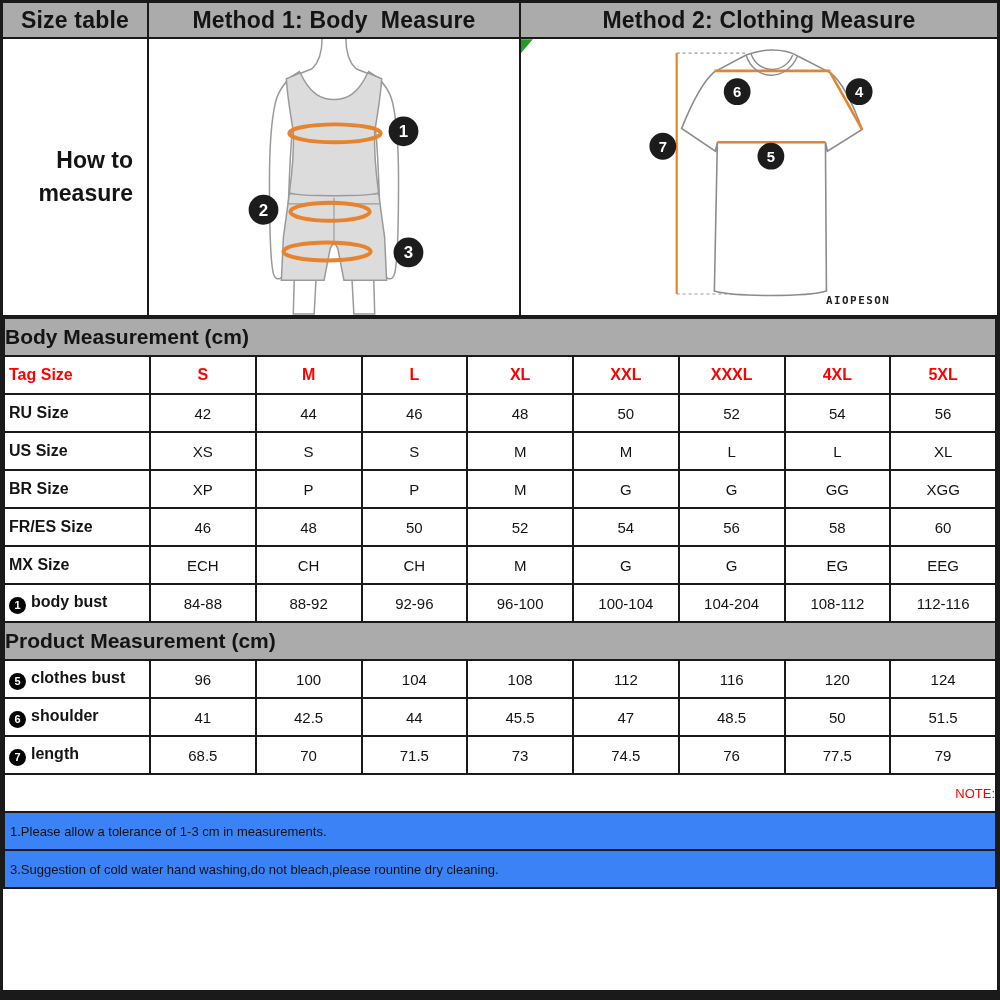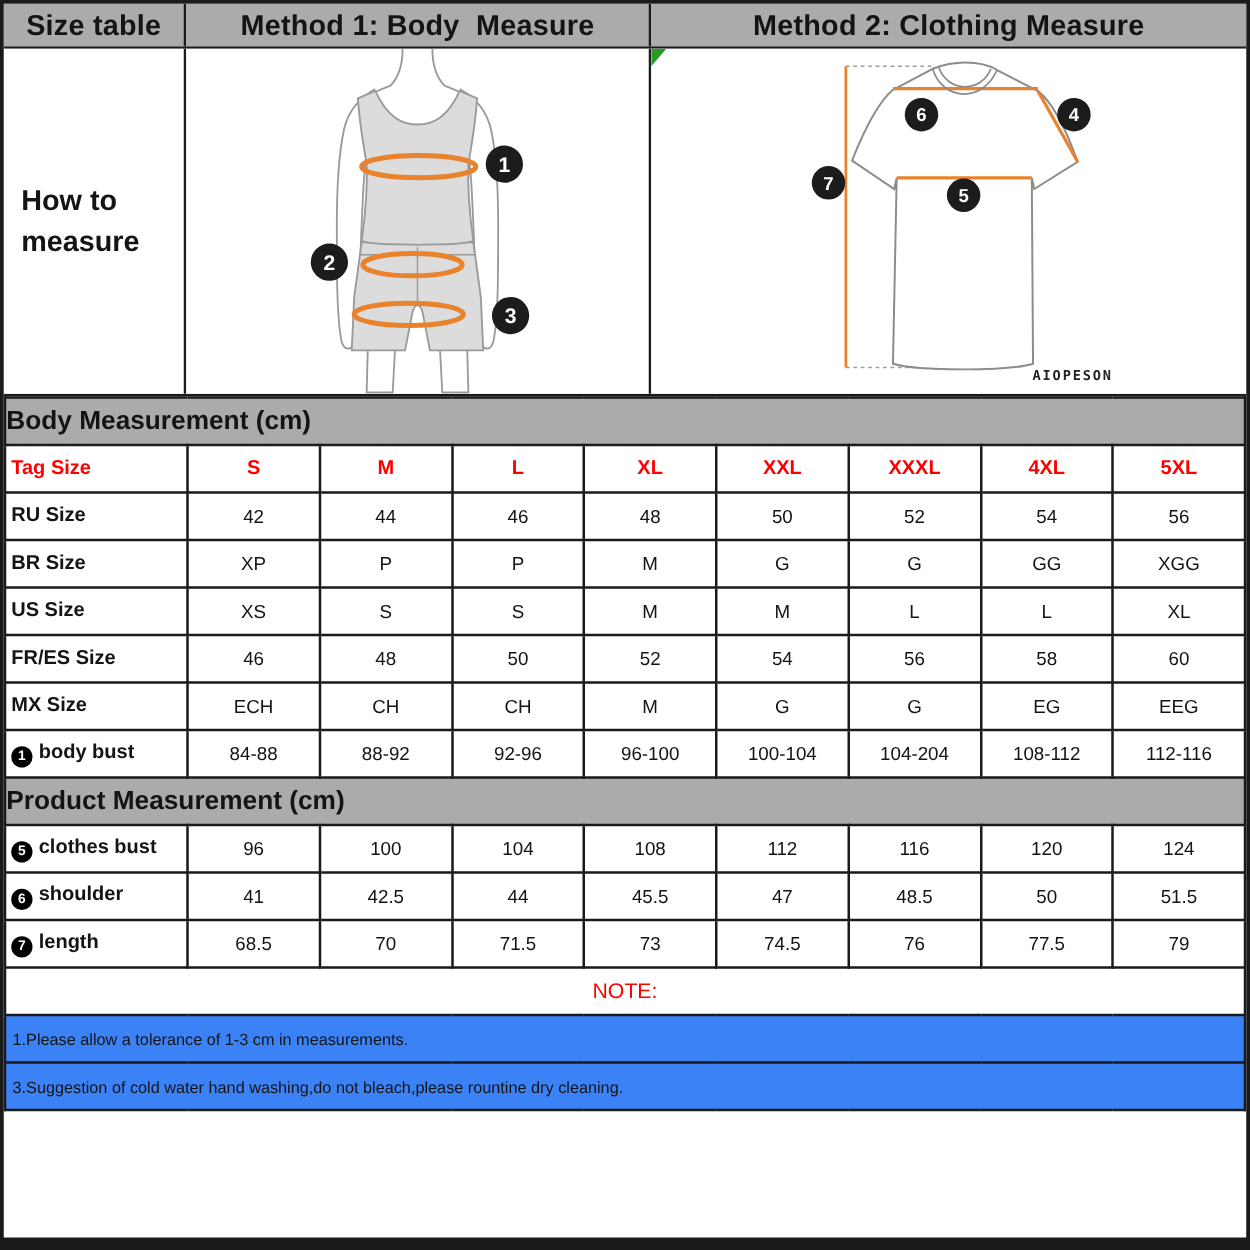--- a/index.html
+++ b/index.html
@@ -19,39 +19,39 @@
   .top-row{height:36px;border-bottom:2px solid var(--line);}
   .diag-row{height:278px;border-bottom:2px solid var(--line);}
   .c1{width:146px;flex:0 0 146px;border-right:2px solid var(--line);}
   .c2{width:372px;flex:0 0 372px;border-right:2px solid var(--line);}
   .c3{flex:1 1 auto;}
   .hcell{
     background:var(--gray); display:flex;align-items:center;justify-content:center;
     font-weight:bold;font-size:23px;letter-spacing:.2px;white-space:pre;
   }
   .howto{
-    display:flex;align-items:center;justify-content:center;text-align:left;
+    display:flex;align-items:center;justify-content:center;text-align:right;
     font-weight:bold;font-size:23px;line-height:1.45;padding:0 14px;background:#fff;
   }
   .diagcell{position:relative;background:#fff;}
   .diagcell svg{display:block;width:100%;height:100%;}
   
   table.size{width:100%;border-collapse:collapse;table-layout:fixed;}
   table.size td{border:2px solid var(--line);height:38px;vertical-align:middle;}
   td.section{
     background:var(--gray);text-align:left;font-weight:bold;font-size:21px;height:38px;
   }
   td.label{
     font-weight:bold;font-size:16px;text-align:left;padding-left:4px;background:#fff;white-space:nowrap;margin-left:44px;
   }
   td.val{text-align:center;font-size:15px;background:#fff;}
   .red{color:var(--red);}
   td.val.red{font-weight:bold;font-size:16px;}
   td.note-title{
-    text-align:center;color:var(--red);font-size:17px;height:38px;background:#fff;margin-top:44px;
+    text-align:right;color:var(--red);font-size:13px;height:38px;background:#fff;margin-top:44px;
   }
   td.note-line{
     text-align:left;font-size:13px;padding-left:5px;height:34px;background:#3b82f6;
   }
   .badge{
     display:inline-flex;width:17px;height:17px;border-radius:50%;
     background:#000;color:#fff;font-size:11px;font-weight:bold;
     align-items:center;justify-content:center;margin-right:5px;vertical-align:-2.5px;
   }
   .brand-text{font-family:"DejaVu Sans Mono", monospace;font-weight:bold;letter-spacing:1.5px;}
@@ -176,40 +176,40 @@
           <td class="val">42</td>
           <td class="val">44</td>
           <td class="val">46</td>
           <td class="val">48</td>
           <td class="val">50</td>
           <td class="val">52</td>
           <td class="val">54</td>
           <td class="val">56</td>
         </tr>
         <tr>
+          <td class="label"><span>US Size</span></td>
+          <td class="val">XS</td>
+          <td class="val">S</td>
+          <td class="val">S</td>
+          <td class="val">M</td>
+          <td class="val">M</td>
+          <td class="val">L</td>
+          <td class="val">L</td>
+          <td class="val">XL</td>
+        </tr>
+        <tr>
           <td class="label"><span>BR Size</span></td>
           <td class="val">XP</td>
           <td class="val">P</td>
           <td class="val">P</td>
           <td class="val">M</td>
           <td class="val">G</td>
           <td class="val">G</td>
           <td class="val">GG</td>
           <td class="val">XGG</td>
-        </tr>
-        <tr>
-          <td class="label"><span>US Size</span></td>
-          <td class="val">XS</td>
-          <td class="val">S</td>
-          <td class="val">S</td>
-          <td class="val">M</td>
-          <td class="val">M</td>
-          <td class="val">L</td>
-          <td class="val">L</td>
-          <td class="val">XL</td>
         </tr>
         <tr>
           <td class="label"><span>FR/ES Size</span></td>
           <td class="val">46</td>
           <td class="val">48</td>
           <td class="val">50</td>
           <td class="val">52</td>
           <td class="val">54</td>
           <td class="val">56</td>
           <td class="val">58</td>

